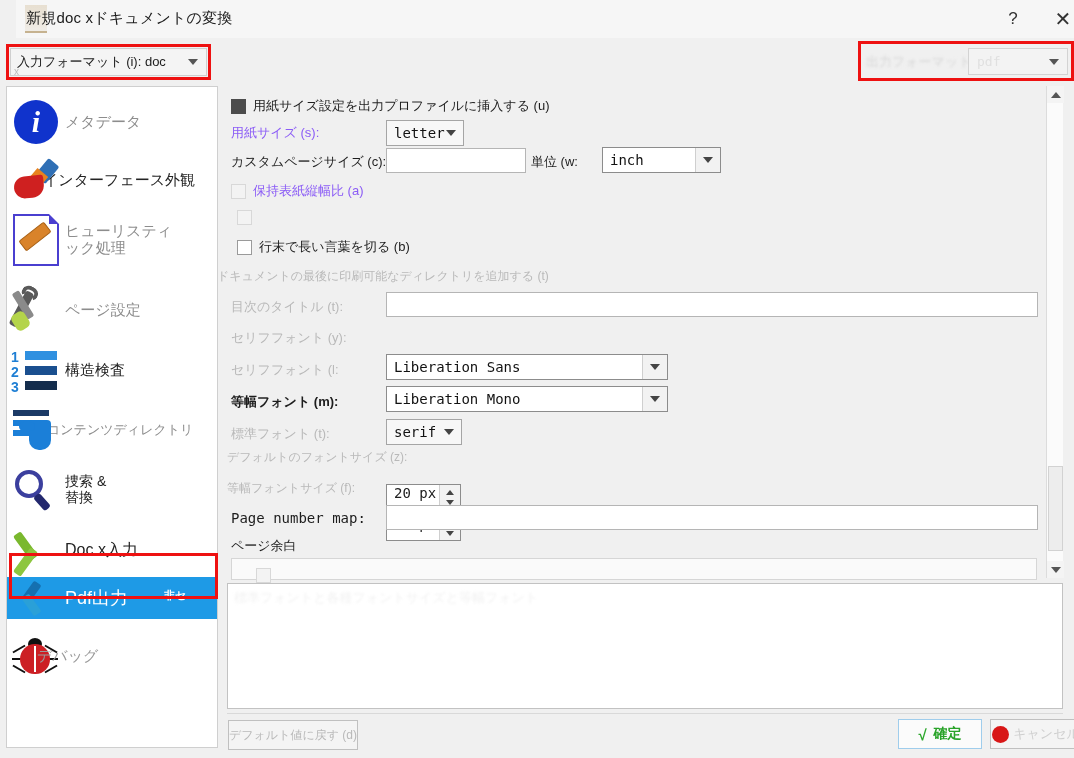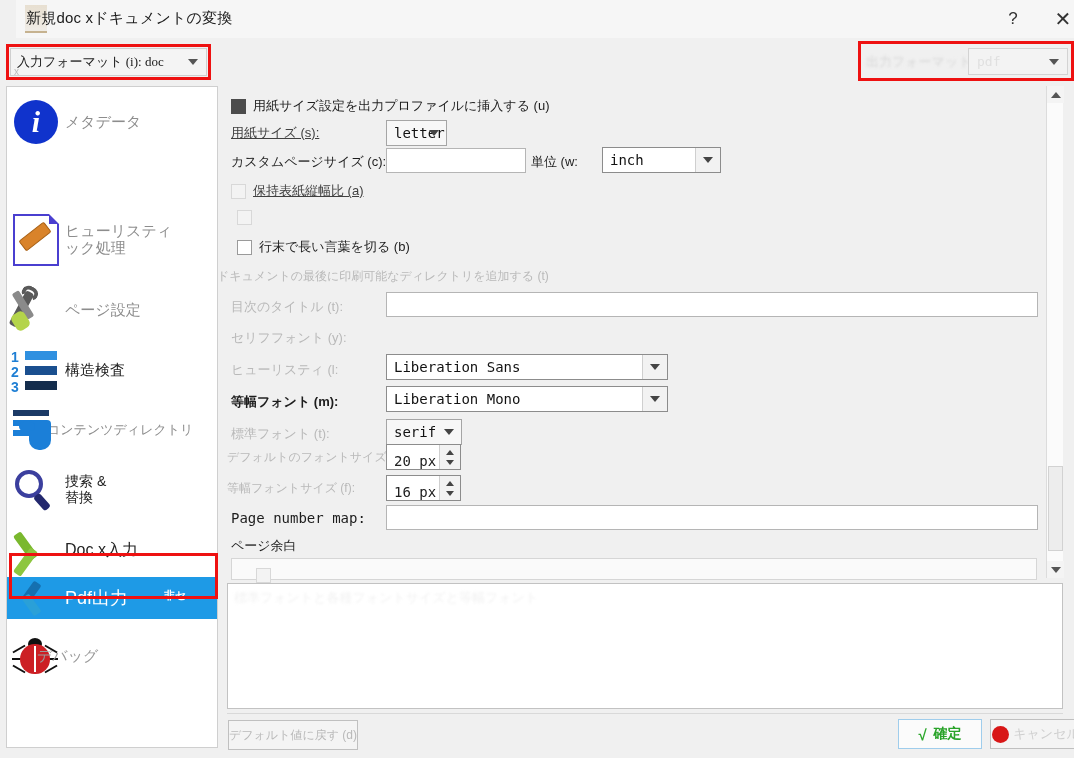--- a/index.html
+++ b/index.html
@@ -49,21 +49,21 @@
     font-family:"DejaVu Sans Mono","Liberation Mono",monospace;
   }
   .combo .arrow{
     position:absolute;right:8px;top:50%;transform:translateY(-50%);
     width:0;height:0;border-left:5px solid transparent;
     border-right:5px solid transparent;border-top:6px solid #555;
   }
   #informat-combo{
     left:10px;top:48px;width:197px;height:28px;
     padding-left:6px;font-size:13px;
-    font-family:Liberation Serif, serif;
+    font-family:Liberation Sans, sans-serif;
     background:#f4f4f4;border-color:#cfcfcf;
   }
   #informat-sub{
     position:absolute;left:14px;top:66px;font-size:10px;
     color:#bdbdbd;font-family:"Liberation Sans",sans-serif;
   }
   #outformat-label{
     position:absolute;left:866px;top:53px;
     font-size:13px;color:#dcdcdc;
     text-shadow:0 0 3px #e4e4e4;white-space:nowrap;
@@ -160,21 +160,21 @@
     background:#fff;}
   .ic-bug .leg{position:absolute;background:#111;height:2px;width:14px;}
 
   
   .main{
     position:absolute;left:225px;top:86px;width:838px;height:492px;
     background:#f0f0f0;
   }
   .row{position:absolute;display:flex;align-items:center;}
   .lab{font-size:13px;color:#1d1d1d;white-space:nowrap;}
-  .lab.g{color:#404040;filter:blur(.6px);text-decoration:underline;}
+  .lab.g{color:#8b5cf6;filter:blur(.6px);}
   .lab.g2{color:#b9b9b9;}
   .lab.bold{font-weight:bold;}
   .chk{
     width:15px;height:15px;border:1px solid #9a9a9a;background:#fff;
     box-sizing:border-box;display:inline-block;margin-right:7px;
   }
   .chk.filled{background:#4c4c4c;border-color:#4c4c4c;}
   .chk.gh{border-color:#d8d8d8;background:#f3f3f3;}
   .txtin{
     background:#ffffff;border:1px solid #b5b5b5;box-sizing:border-box;
@@ -192,22 +192,22 @@
     display:flex;align-items:center;justify-content:center;
   }
   .selbox .sarrow i{
     width:0;height:0;border-left:5px solid transparent;
     border-right:5px solid transparent;border-top:6px solid #444;display:block;
   }
   .selbox.flat{border:1px solid #a5a5a5;background:#f7f7f7;}
   .selbox.flat .sarrow{border-left:none;background:transparent;}
   .spin{
     position:relative;height:26px;background:#fff;border:1px solid #8c8c8c;
-    box-sizing:border-box;display:flex;align-items:flex-end;padding-left:7px;
-    font-family:"DejaVu Sans Mono","Liberation Mono",monospace;font-size:14px;
+    box-sizing:border-box;display:flex;align-items:flex-start;padding-left:7px;
+    font-family:"DejaVu Sans Mono","Liberation Mono",monospace;font-size:14px;margin-top:40px;
   }
   .spin .sp{
     position:absolute;right:0;top:0;bottom:0;width:20px;background:#f2f2f2;
     border-left:1px solid #cfcfcf;display:flex;flex-direction:column;
     align-items:center;justify-content:space-around;padding:2px 0;
   }
   .spin .sp i{width:0;height:0;border-left:4px solid transparent;
     border-right:4px solid transparent;display:block;}
   .spin .sp i.up{border-bottom:5px solid #444;}
   .spin .sp i.dn{border-top:5px solid #444;}
@@ -286,20 +286,30 @@
 
 <div class="sidebar">
 
   <div class="side-item" style="top:4px">
     <div class="ico">
         <div class="ic-info">i</div>
       </div>
     <div class="lbl ghostgray">メタデータ</div>
   </div>
 
+  <div class="side-item" style="top:62px">
+    <div class="ico">
+      <div class="ic-brush">
+          <div class="handle"></div>
+          <div class="handle2"></div>
+          <div class="bristle"></div>
+        </div>
+    </div>
+    <div class="lbl" style="margin-left:-22px">インターフェース外観</div>
+  </div>
 
   <div class="side-item" style="top:118px;height:70px">
     <div class="ico">
       <div class="ic-heur">
           <div class="band"></div>
         </div>
     </div>
     <div class="lbl ghostgray">ヒューリスティ
 ック処理</div>
   </div>
@@ -396,21 +406,21 @@
 <div class="main">
 
   <div class="row" style="left:6px;top:11px">
     <span class="chk filled"></span>
     <span class="lab">用紙サイズ設定を出力プロファイルに挿入する (u)</span>
   </div>
 
   <div class="row" style="left:6px;top:38px">
     <span class="lab g">用紙サイズ (s):</span>
   </div>
-  <div class="selbox flat" style="position:absolute;left:161px;top:34px;width:61px">
+  <div class="selbox flat" style="position:absolute;left:161px;top:34px;width:78px">
     <span>letter</span>
     <span class="sarrow">
         <i></i>
       </span>
   </div>
 
   <div class="row" style="left:6px;top:67px">
     <span class="lab">カスタムページサイズ (c):</span>
   </div>
   <input class="txtin" style="position: absolute; left: 161px; top: 62px; width: 140px;" value="">
@@ -446,21 +456,21 @@
   <div class="row" style="left:6px;top:212px">
     <span class="lab g2">目次のタイトル (t):</span>
   </div>
   <input class="txtin" style="position: absolute; left: 161px; top: 206px; width: 652px;" value="">
 
   <div class="row" style="left:6px;top:243px">
     <span class="lab g2">セリフフォント (y):</span>
   </div>
 
   <div class="row" style="left:6px;top:275px">
-    <span class="lab g2">ヒューリスティ (l:</span>
+    <span class="lab g2">セリフフォント (l:</span>
   </div>
   <div class="selbox" style="position:absolute;left:161px;top:268px;width:282px">
     <span>Liberation Sans</span>
     <span class="sarrow">
         <i></i>
       </span>
   </div>
 
   <div class="row" style="left:6px;top:307px">
     <span class="lab bold">等幅フォント (m):</span>

